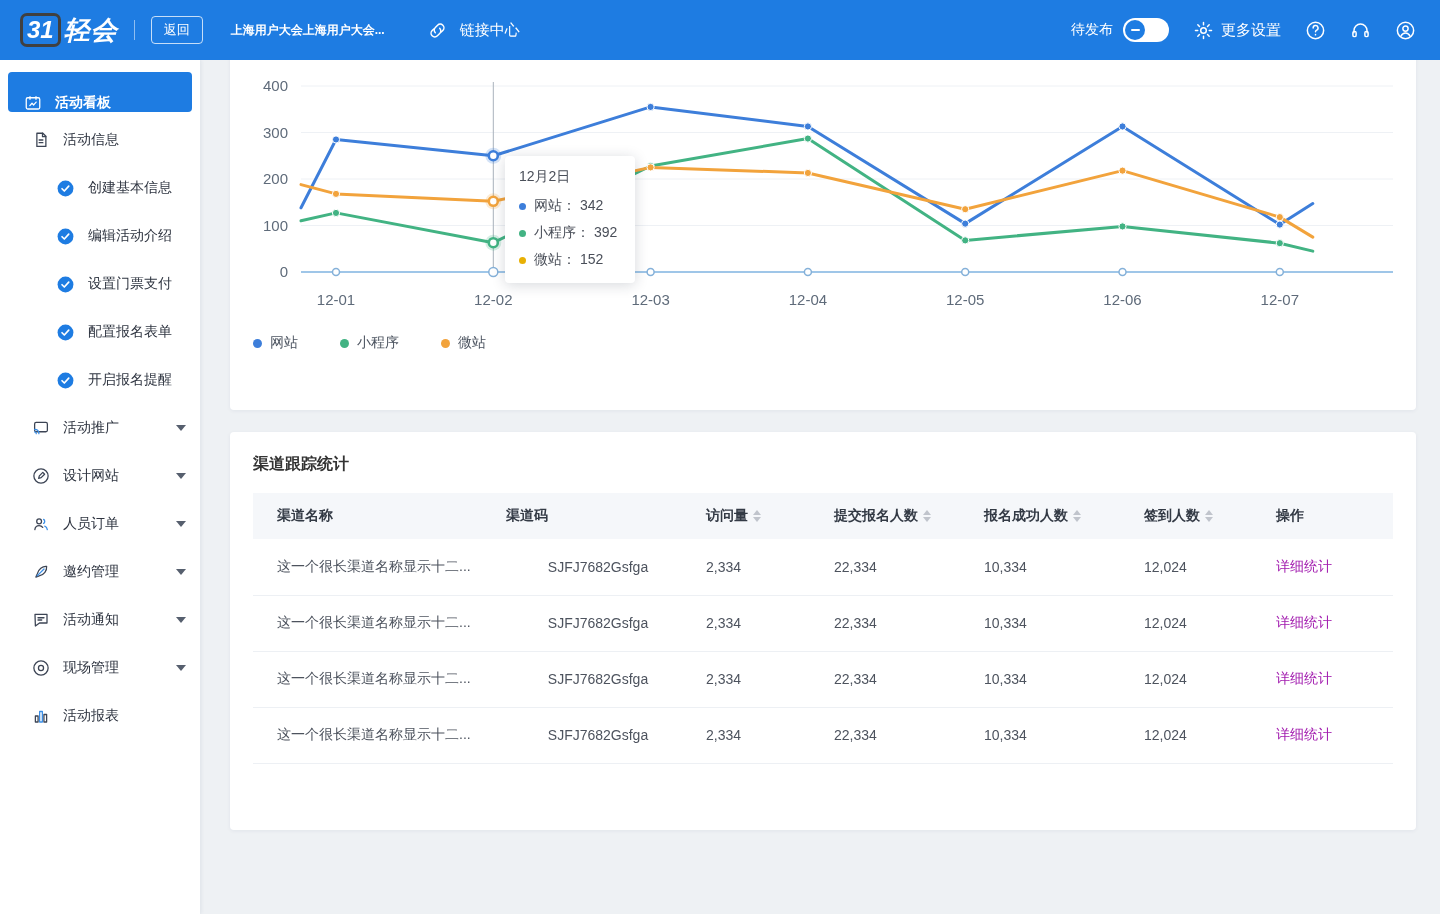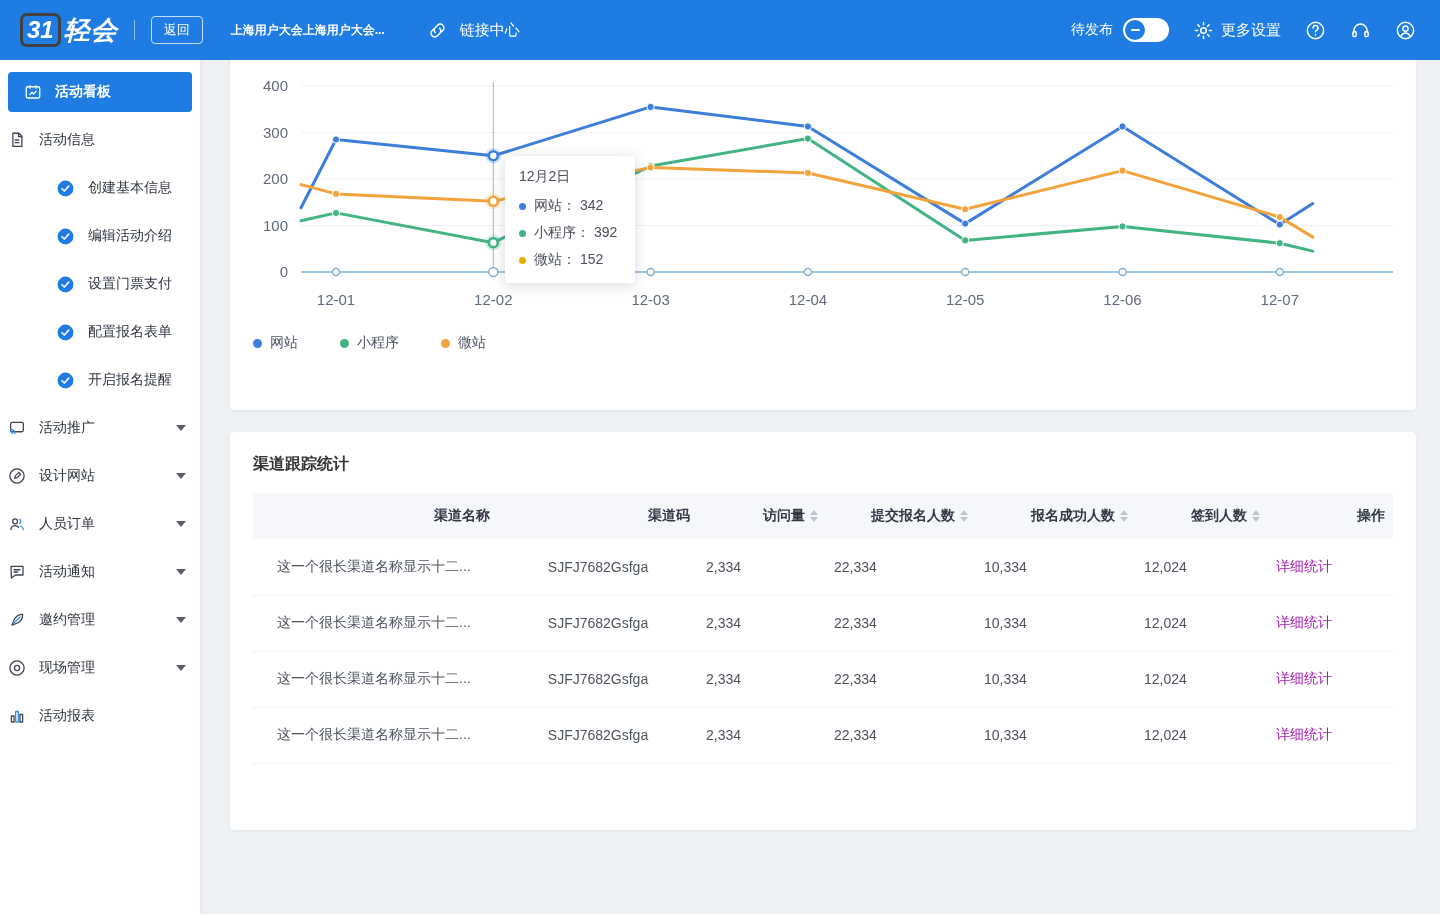--- a/index.html
+++ b/index.html
@@ -23,24 +23,24 @@
   .toggle .knob { position:absolute; left:2px; top:2px; width:20px; height:20px; border-radius:50%;
     background:#1e7ce2; display:flex; align-items:center; justify-content:center; }
   .toggle .knob::after { content:""; width:9px; height:2.4px; background:#fff; border-radius:2px; }
   .settings-wrap { display:flex; align-items:center; gap:7px; font-size:15px; cursor:pointer; }
   .top-icon { display:flex; cursor:pointer; }
 
   
   .sidebar { position:fixed; top:60px; left:0; bottom:0; width:200px; background:#fff;
     box-shadow:1px 0 4px rgba(30,50,90,.08); z-index:10; padding-top:0; }
   .side-item { height:40px; margin:8px 0; display:flex; align-items:center; gap:13px;
-    padding-left:8px; padding-right:14px; font-size:14px; color:#2e3440; cursor:pointer; }
+    padding-left:32px; padding-right:14px; font-size:14px; color:#2e3440; cursor:pointer; }
   .side-item .ico { display:flex; color:#3c4454; }
   .side-item.active { background:#1e7ce2; color:#fff; margin:12px 8px 8px; border-radius:4px;
-    padding-left:16px; font-weight:600; }
+    padding-left:16px; font-weight:600;align-items:flex-end; }
   .side-item.active .ico { color:#fff; }
   .side-item.sub { padding-left:56px; }
   .side-item .caret { margin-left:auto; width:0; height:0; border-left:5px solid transparent;
     border-right:5px solid transparent; border-top:6px solid #565f6e; }
 
   
   .content { margin-left:200px; padding:15px 24px 0 30px; }
   .card { background:#fff; border-radius:4px; box-shadow:0 1px 4px rgba(20,40,90,.06); }
   .chart-card { height:395px; padding:22px 23px 0; margin-bottom:22px; }
   .card-head { display:flex; align-items:center; }
@@ -57,21 +57,21 @@
   .tt-row { display:flex; align-items:center; gap:8px; margin-top:9px; white-space:nowrap; }
   .tt-dot { width:7px; height:7px; border-radius:50%; flex:0 0 auto; }
 
   .legend { display:flex; justify-content:flex-start; gap:42px; margin-top:8px; font-size:14px; color:#4c5460; }
   .legend-item { display:flex; align-items:center; gap:8px; cursor:pointer; }
   .legend-dot { width:9px; height:9px; border-radius:50%; }
 
   
   .table-card { height:398px; padding:22px 23px 0; }
   table.stats { width:100%; border-collapse:collapse; margin-top:18px; font-size:14px; table-layout:fixed; }
-  table.stats th { background:#f5f7fa; font-weight:700; color:#333a45; text-align:right;
+  table.stats th { background:#f5f7fa; font-weight:700; color:#333a45; text-align:left;
     height:46px; padding:0 8px; }
   table.stats th:first-child, table.stats td:first-child { padding-left:24px; }
   table.stats td { height:56px; color:#4d535e; border-bottom:1px solid #edf0f4; padding:0 8px;
     overflow:hidden; white-space:nowrap; text-overflow:ellipsis; }
   .col-name { width:245px; } .col-code { width:200px;text-align:center; } .col-visits { width:128px; }
   .col-submit { width:150px; } .col-success { width:160px; } .col-checkin { width:132px; }
   .th-inner { display:inline-flex; align-items:center; gap:5px; }
   .sort { display:inline-flex; flex-direction:column; gap:2px; }
   .sort i { display:block; width:0; height:0; border-left:4px solid transparent; border-right:4px solid transparent; }
   .sort .up { border-bottom:5px solid #c0c4cc; }
@@ -235,35 +235,35 @@
           <path d="M15.5 5.8a3.2 3.2 0 0 1 0 5.4" stroke="#3a8ee6"></path>
           <path d="M17 14.8c2 .6 3.1 2.2 3.4 4.7" stroke="#3a8ee6"></path>
         </svg>
       </span>
       <span>人员订单</span>
       <span class="caret"></span>
     </div>
     <div class="side-item">
       <span class="ico">
         <svg viewBox="0 0 24 24" width="18" height="18" fill="none" stroke="currentColor" stroke-width="1.7" stroke-linecap="round" stroke-linejoin="round">
+          <path d="M19.5 4.5c-5.5-.5-11 3.5-12.5 10l-1.8 4.3 4.4-1.6c6.6-1.3 10.4-7 9.9-12.7z"></path>
+          <path d="M6.8 17.2L16 8" stroke="#3a8ee6"></path>
+        </svg>
+      </span>
+      <span>邀约管理</span>
+      <span class="caret"></span>
+    </div>
+    <div class="side-item">
+      <span class="ico">
+        <svg viewBox="0 0 24 24" width="18" height="18" fill="none" stroke="currentColor" stroke-width="1.7" stroke-linecap="round" stroke-linejoin="round">
           <path d="M4 4.5h16v11.5H10l-5.5 4z"></path>
           <path d="M8 9h8M8 12h5"></path>
         </svg>
       </span>
       <span>活动通知</span>
-      <span class="caret"></span>
-    </div>
-    <div class="side-item">
-      <span class="ico">
-        <svg viewBox="0 0 24 24" width="18" height="18" fill="none" stroke="currentColor" stroke-width="1.7" stroke-linecap="round" stroke-linejoin="round">
-          <path d="M19.5 4.5c-5.5-.5-11 3.5-12.5 10l-1.8 4.3 4.4-1.6c6.6-1.3 10.4-7 9.9-12.7z"></path>
-          <path d="M6.8 17.2L16 8" stroke="#3a8ee6"></path>
-        </svg>
-      </span>
-      <span>邀约管理</span>
       <span class="caret"></span>
     </div>
     <div class="side-item">
       <span class="ico">
         <svg viewBox="0 0 24 24" width="18" height="18" fill="none" stroke="currentColor" stroke-width="1.7" stroke-linecap="round" stroke-linejoin="round">
           <circle cx="12" cy="12" r="9.5"></circle>
           <circle cx="12" cy="12" r="3.4"></circle>
         </svg>
       </span>
       <span>现场管理</span>

